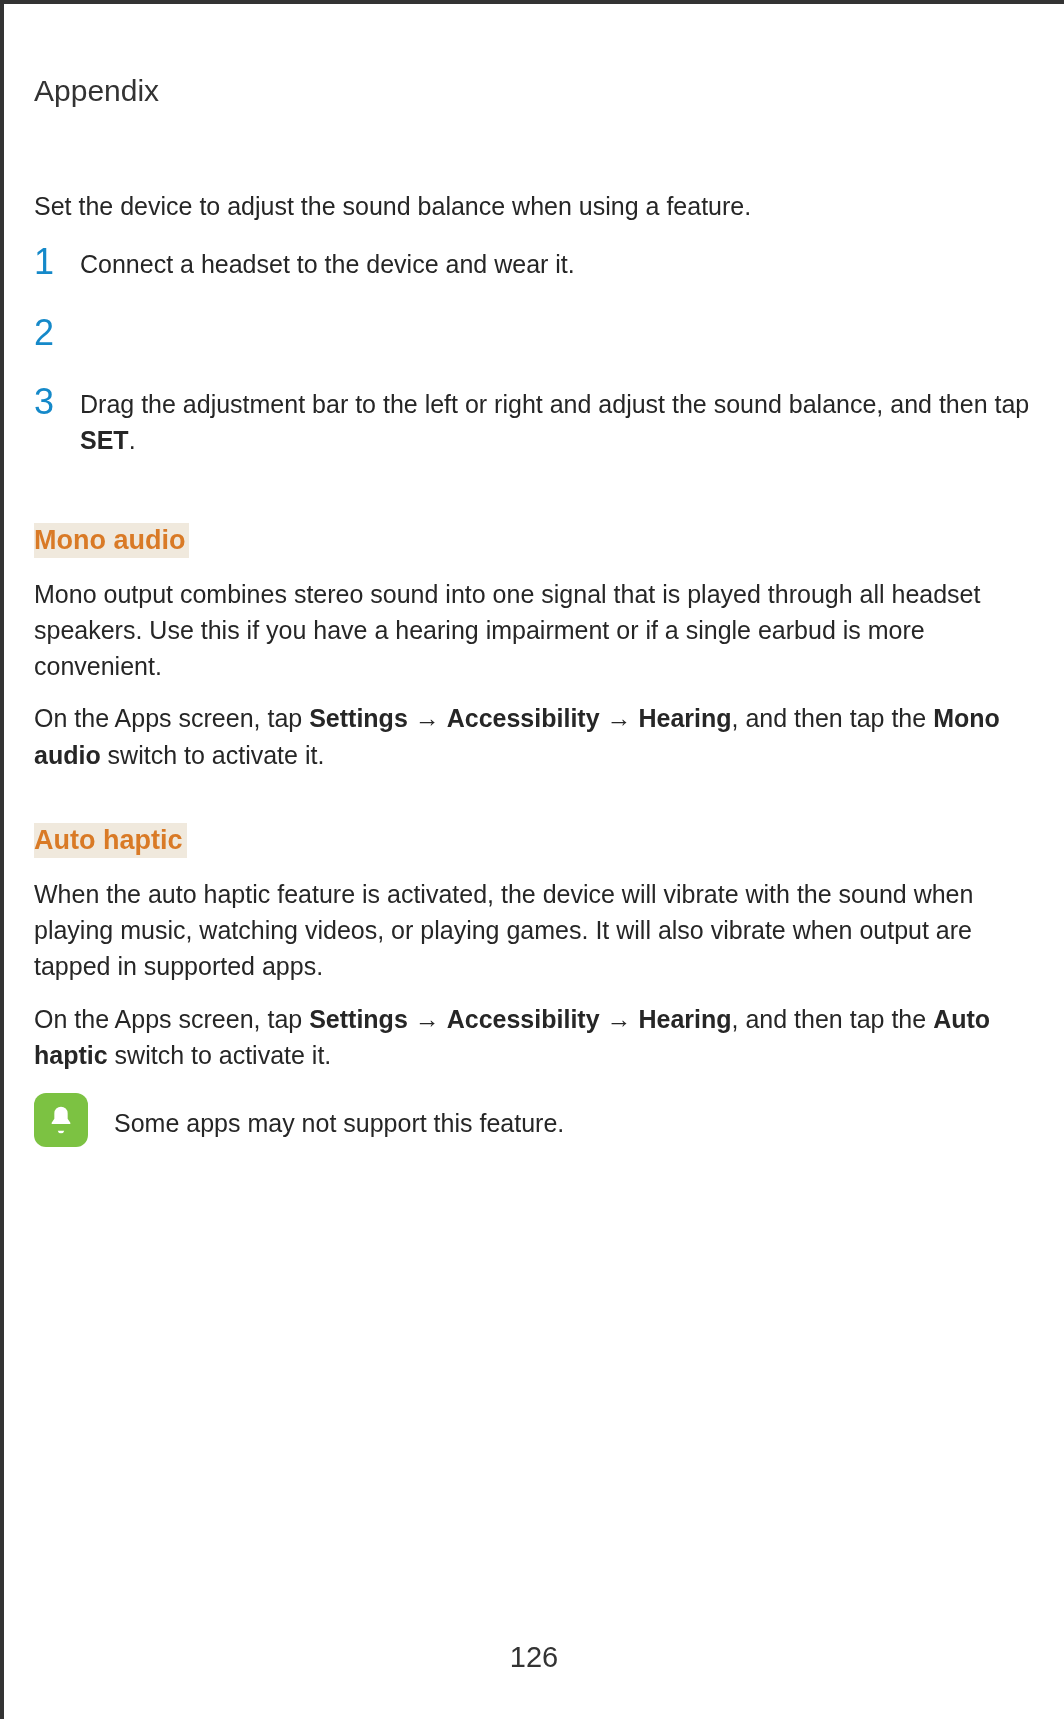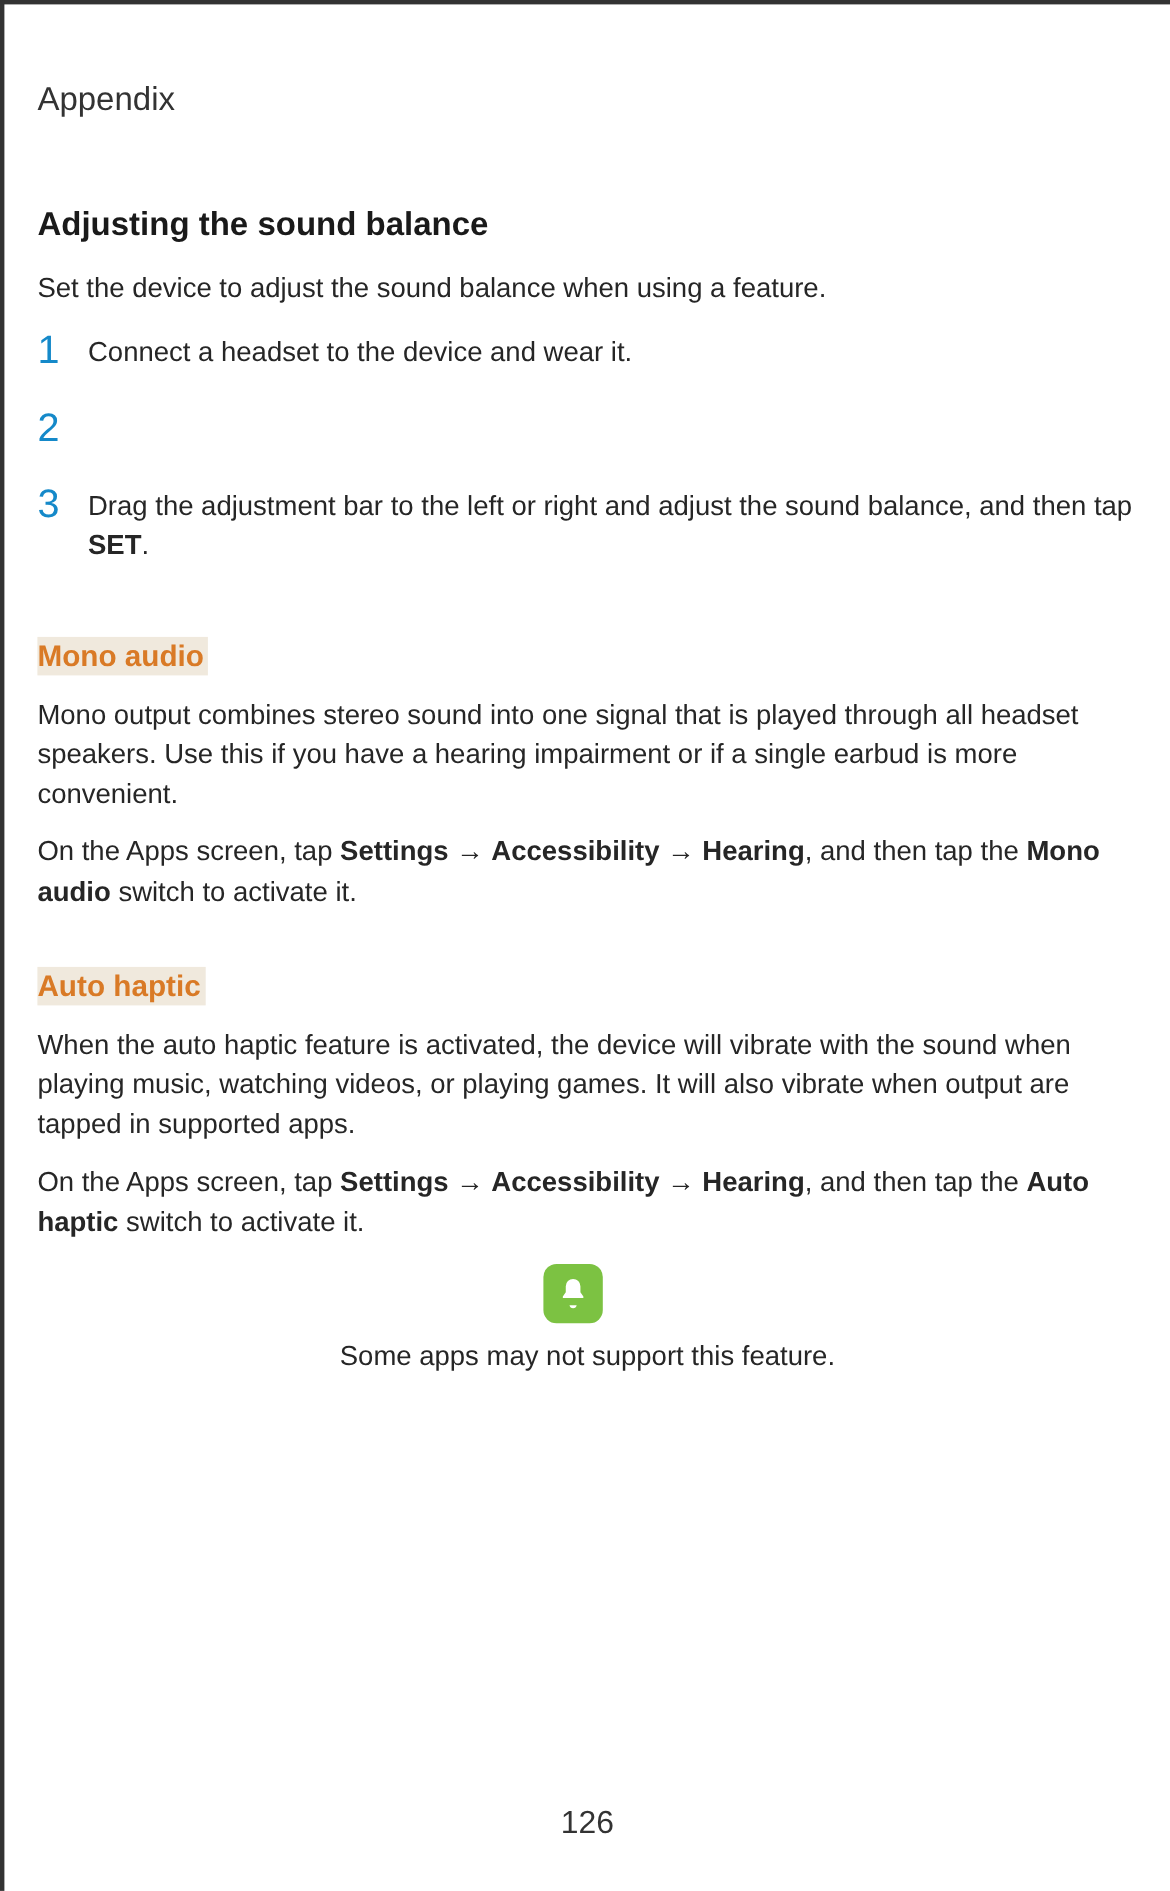--- a/index.html
+++ b/index.html
@@ -62,23 +62,22 @@
     width: 40px;
     flex: 0 0 40px;
     line-height: 1.1;
   }
   .step-text {
     flex: 1;
     margin: 4px 0 0 6px;
   }
   .note {
     display: flex;
-    align-items: center;
+    align-items: flex-start;
     margin-top: 20px;
-    flex-direction: column;
   }
   .note-icon {
     width: 54px;
     height: 54px;
     flex: 0 0 54px;
     border-radius: 12px;
     background: #7cc242;
     position: relative;
     margin-right: 26px;
   }
@@ -118,21 +117,20 @@
 </style>
 </head>
 <body>
 
 <div class="page">
 
   <div class="watermark">DRAFT, Not FINAL</div>
 
   <div class="header">Appendix</div>
 
-  <h2 class="section-title">Adjusting the sound balance</h2>
   <p class="body">Set the device to adjust the sound balance when using a feature.</p>
 
   <div class="steps">
 
     <div class="step">
       <div class="step-num">1</div>
       <p class="step-text">Connect a headset to the device and wear it.</p>
     </div>
 
     <div class="step">

